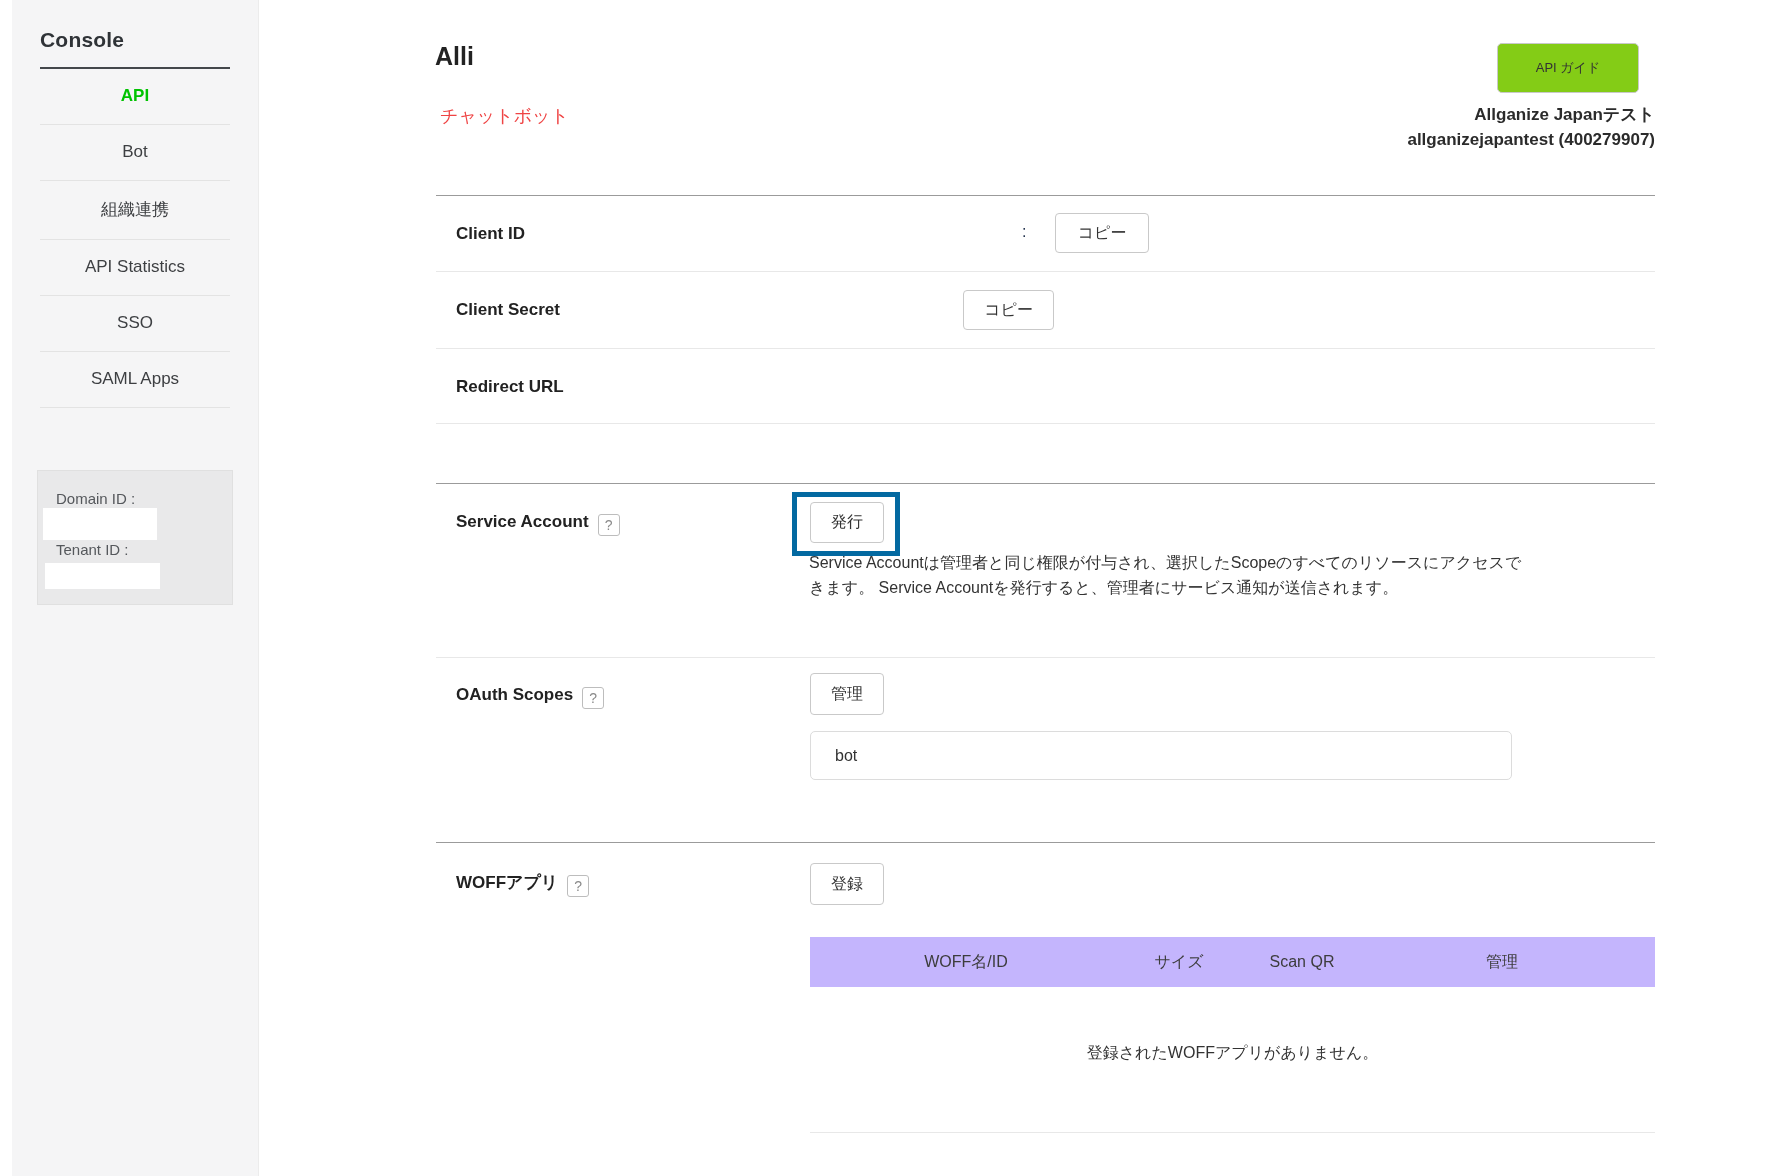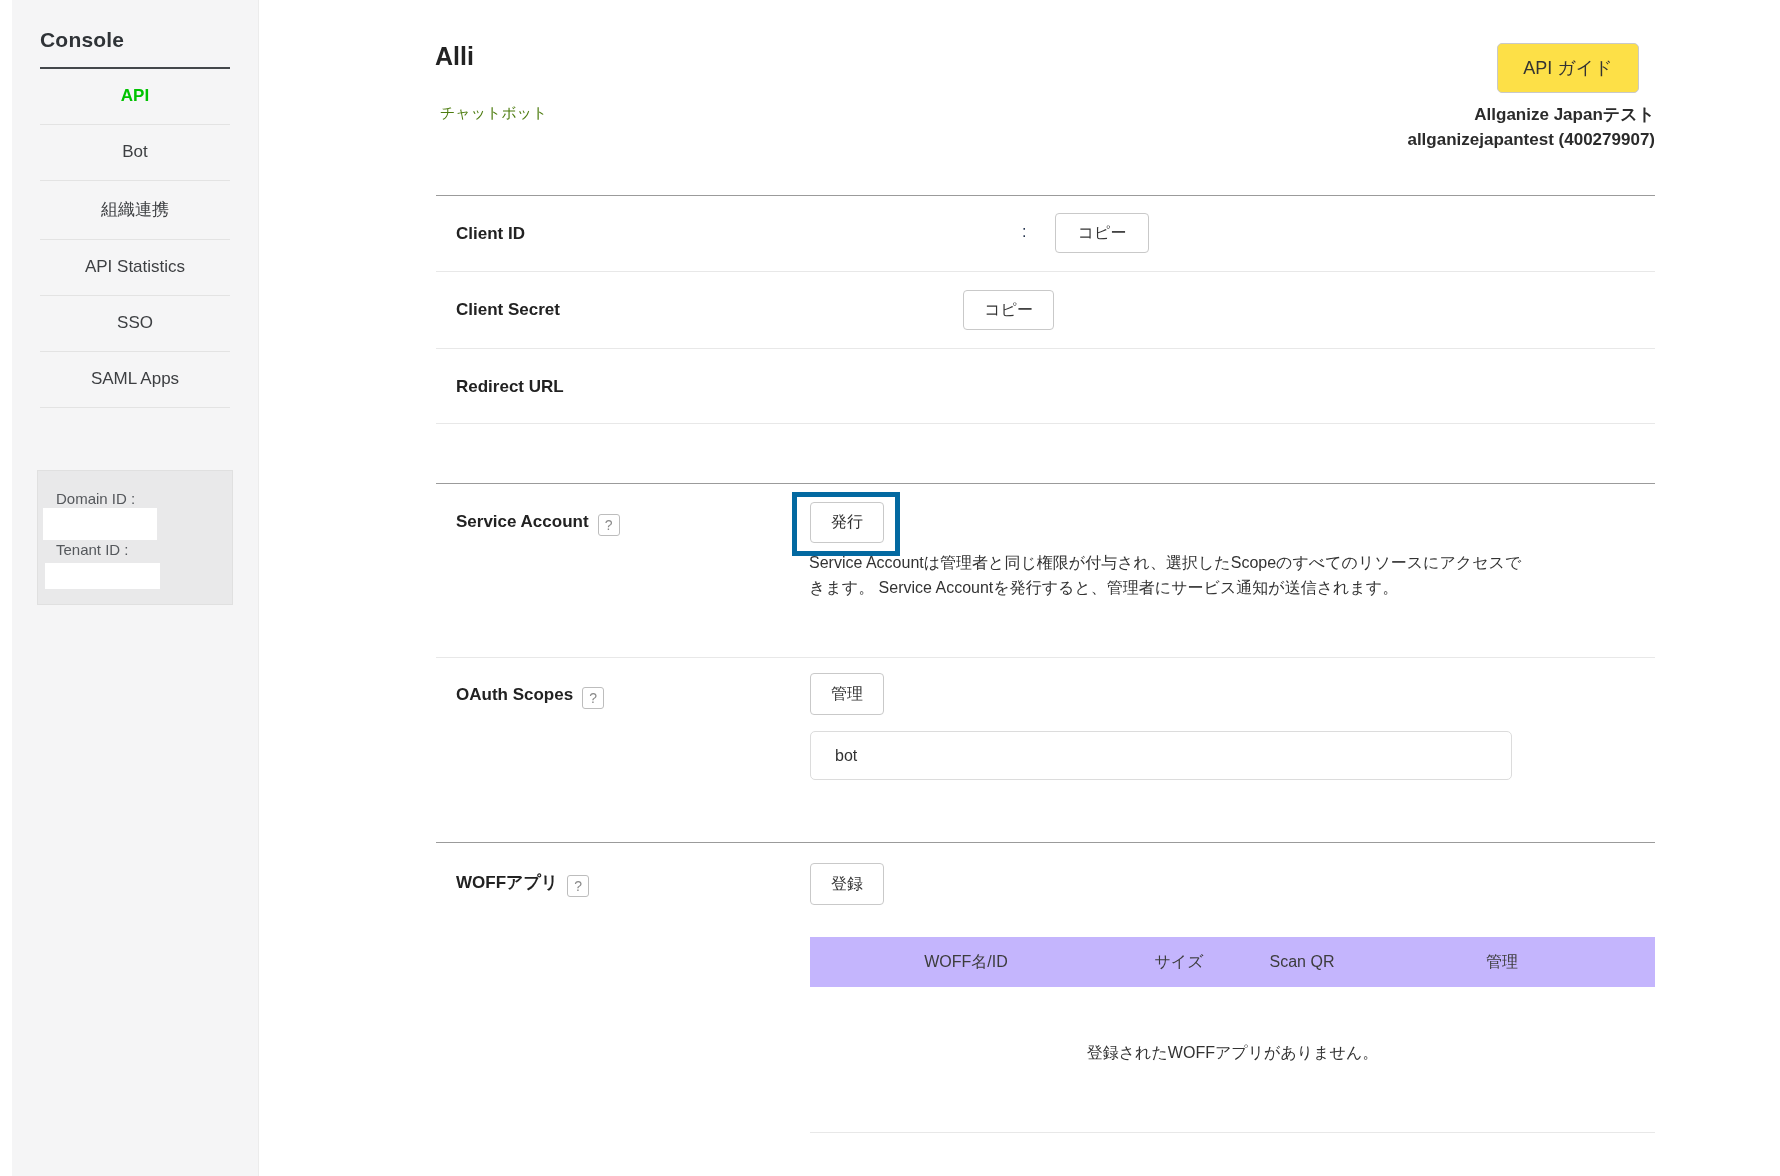--- a/index.html
+++ b/index.html
@@ -34,26 +34,26 @@
   .lbl.domain { top:19px; }
   .lbl.tenant { top:70px; }
   .mini-input { position:absolute; background:#fff; border:none; }
   .mini-input.domain { left:5px; top:37px; width:114px; height:32px; }
   .mini-input.tenant { left:7px; top:92px; width:115px; height:26px; }
 
   
   .main { position:absolute; left:424px; top:0; width:1219px; height:1176px; }
 
   .page-title { position:absolute; left:-1px; top:42px; font-size:25px; font-weight:bold; color:#222; }
-  .subtitle   { position:absolute; left:4px; top:104px; font-size:15px; color:#4d7c0f; }
+  .subtitle   { position:absolute; left:4px; top:104px; font-size:18px; color:#ef4444; }
 
   .api-guide-btn {
     position:absolute; left:1061px; top:43px; width:142px; height:50px;
-    background:#fde047; border:1px solid #c9c9c9; border-radius:5px;
-    font-size:18px; color:#333; cursor:pointer;
+    background:#84cc16; border:1px solid #c9c9c9; border-radius:5px;
+    font-size:13px; color:#333; cursor:pointer;
     display:flex; align-items:center; justify-content:center;
     font-family:inherit;
   }
   .org-block { position:absolute; right:0; top:102px; text-align:right; font-size:17px; font-weight:bold; color:#2b2b2b; line-height:25px; }
 
   .hr { position:absolute; left:0; width:1219px; height:0; border-top:1px solid #e8e8e8; }
   .hr.heavy { border-top:1px solid #9b9b9b; }
 
   .row-label { position:absolute; left:20px; font-size:17px; font-weight:bold; color:#222; }
 

